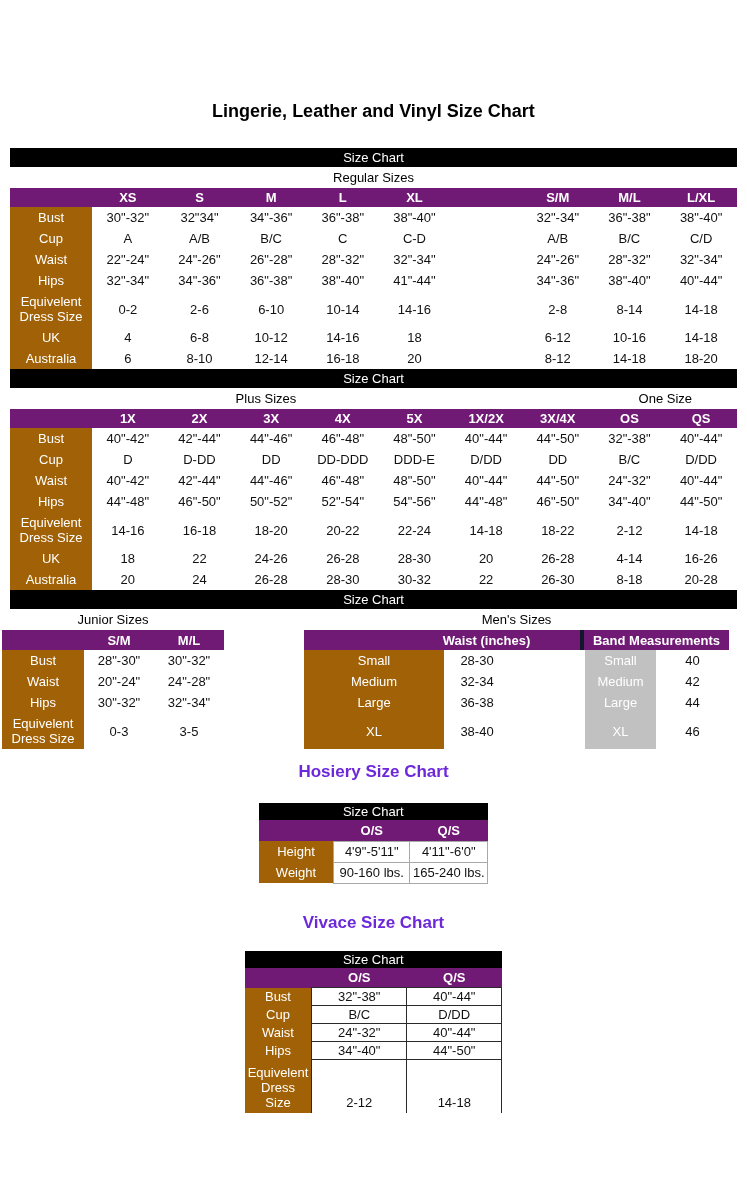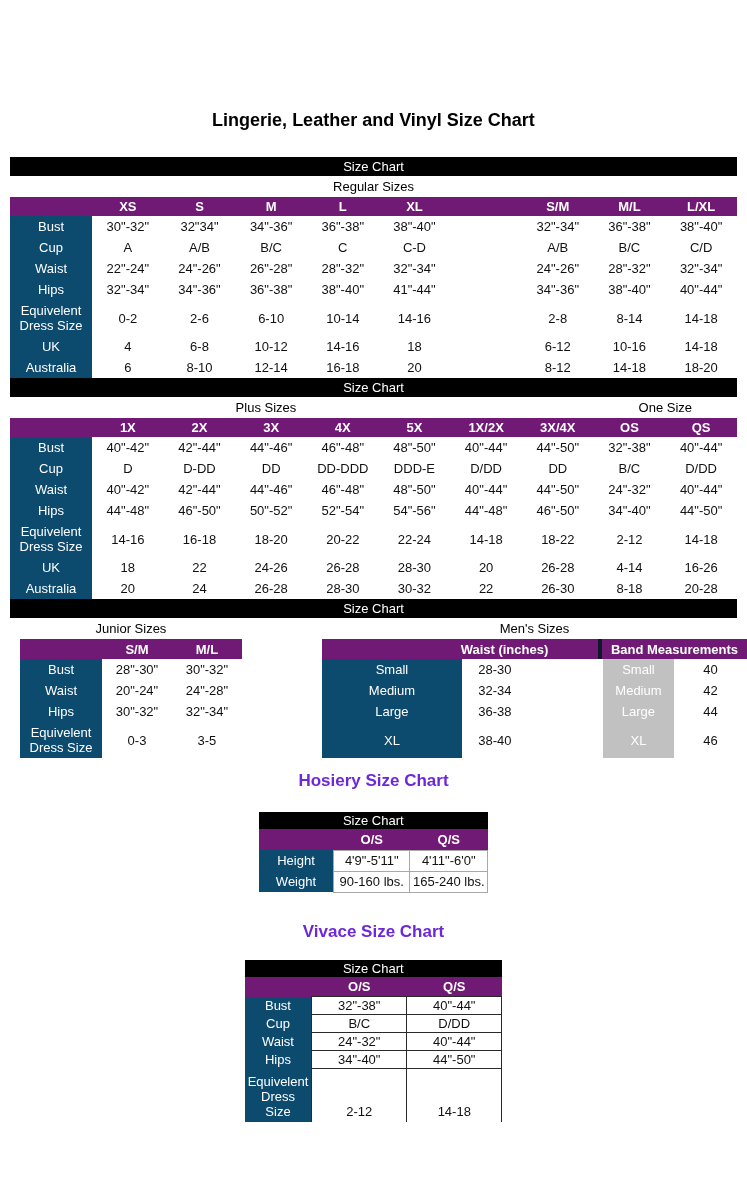--- a/index.html
+++ b/index.html
@@ -1,45 +1,45 @@
 <!DOCTYPE html>
 <html><head>
 <meta charset="utf-8">
 <style>
   * { box-sizing: border-box; }
   html,body { margin:0; padding:0; }
   body {
     width:747px; min-height:1200px; background:#fff;
     font-family:"Liberation Sans", sans-serif; color:#111;
   }
-  h1 { margin:9px; padding-top:100px; font-size:18px; line-height:22px;
+  h1 { margin:0; padding-top:100px; font-size:18px; line-height:22px;
        font-weight:bold; text-align:center; color:#000; }
   h2 { margin:0; font-size:17px; line-height:20px; font-weight:bold;
        text-align:center; color:#6d28d9; }
   h2.hosiery-title { margin-top:13px; }
   h2.vivace-title  { margin-top:29px; }
 
   table.chart { border-collapse:collapse; table-layout:fixed; font-size:13px; }
   .main  { width:727px; margin-left:10px; }
   .regular { margin-top:26px; }
 
   tr.bar th { background:#000; color:#fff; font-weight:normal; height:19px;
               text-align:center; }
   tr.section td { height:21px; text-align:center; color:#000; }
   tr.cols th { background:#701a75; color:#fff; font-weight:bold; height:19px;
                text-align:center; overflow:hidden; }
-  tbody th { background:#0c4a6e; color:#fff; font-weight:normal; font-size:13px;
+  tbody th { background:#a16207; color:#fff; font-weight:normal; font-size:13px;
              line-height:15px; text-align:center; padding:0 2px; }
   tbody td { text-align:center; }
   tbody tr { height:21px; }
   .regular tbody tr:nth-child(5), .plus tbody tr:nth-child(5) { height:36px; }
 
   .bar-div { width:727px; height:19px; margin-left:10px; background:#000;
              color:#fff; font-size:13px; line-height:19px; text-align:center; }
-  .twin { display:flex; margin-left:20px; align-items:flex-start; }
+  .twin { display:flex; margin-left:2px; align-items:flex-start; }
   .junior { width:222px; }
   .mens   { width:425px; margin-left:80px; }
   .junior tr.cols th, .mens tr.cols th { height:20px; }
   .junior tbody tr:last-child, .mens tbody tr:last-child { height:36px; }
   .mens th.waist-h { padding-left:90px; }
   .mens th.band-h  { border-left:4px solid #0f172a; }
   .mens tbody td:nth-child(2) { padding-right:70px; }
   .mens tbody td:nth-child(3) { background:#c1c1c1; color:#fff;
                                 border-left:6px solid #fff; }
 

